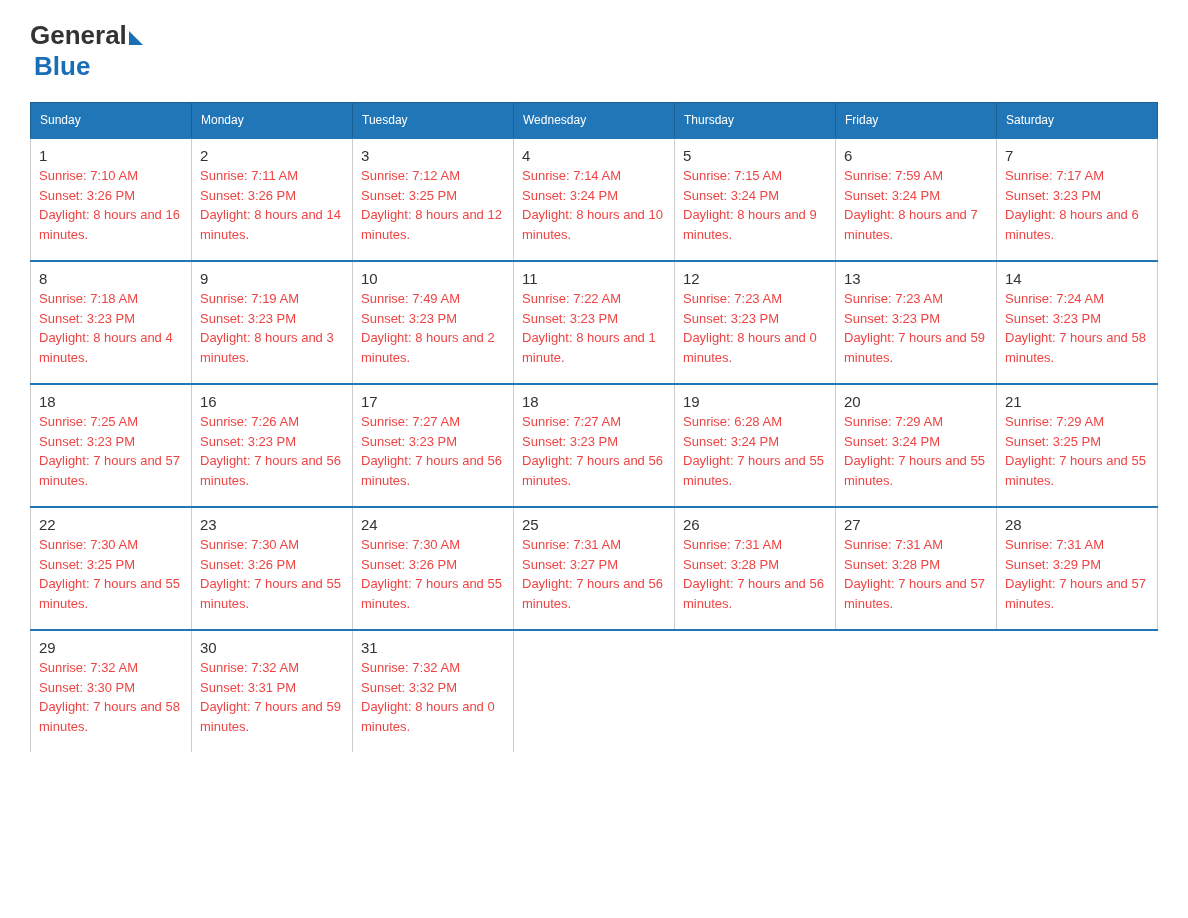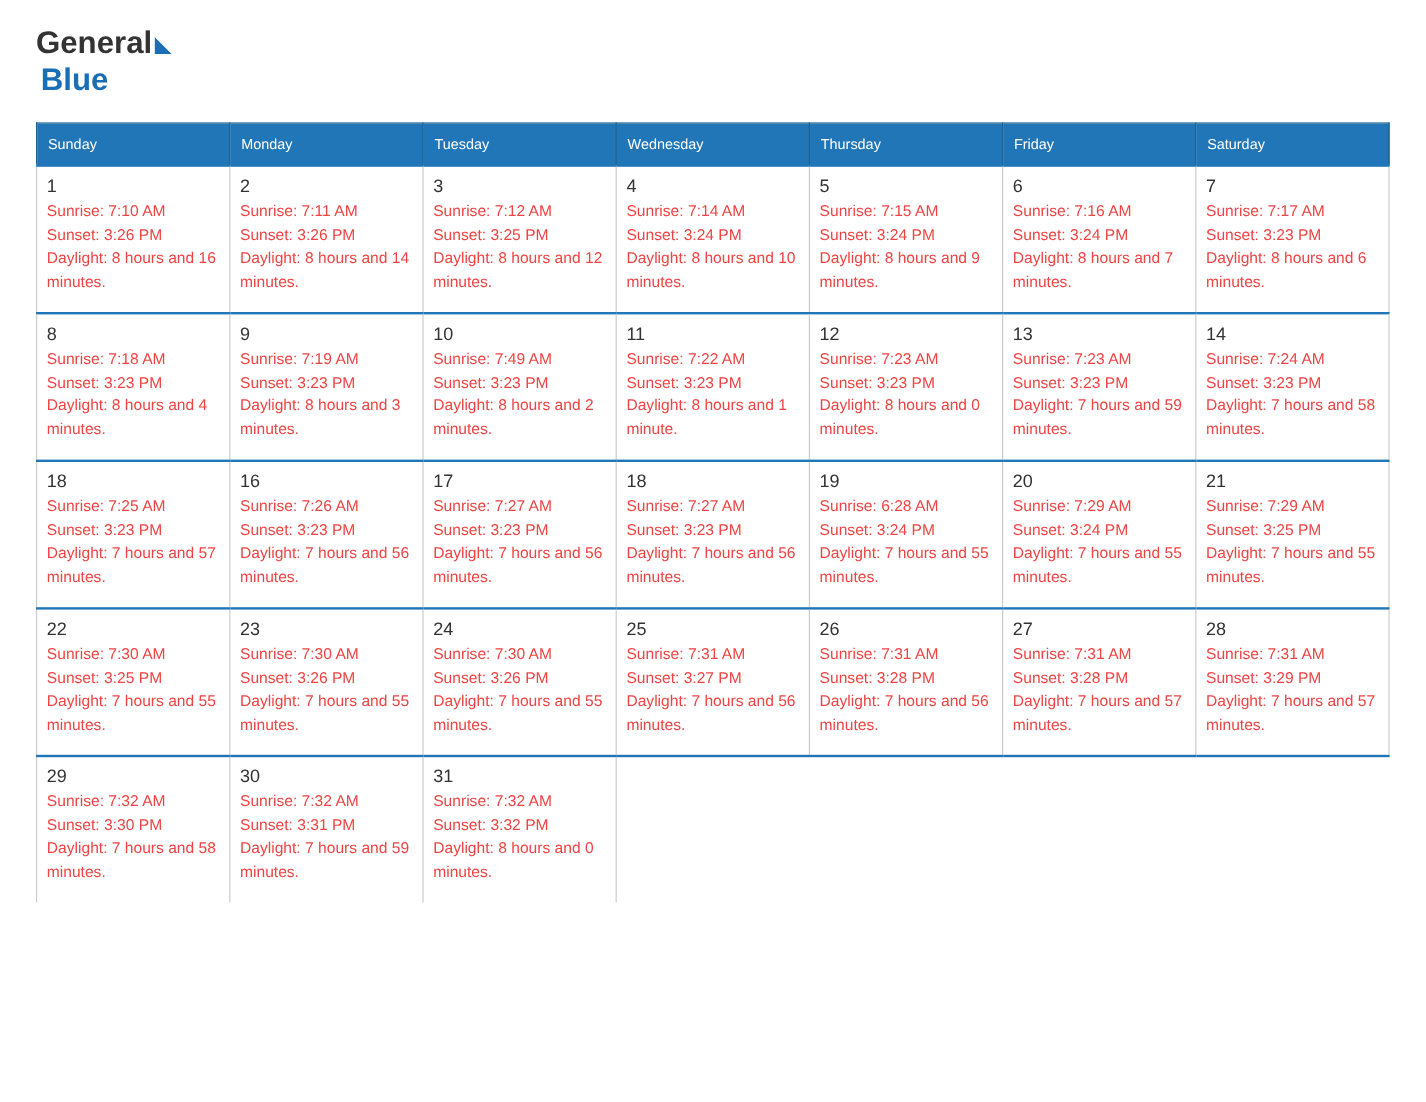--- a/index.html
+++ b/index.html
@@ -168,21 +168,21 @@
         <span class="day-num">5</span>
         <div class="day-info">
           <span>Sunrise: 7:15 AM</span><br>
           <span>Sunset: 3:24 PM</span><br>
           <span>Daylight: 8 hours and 9 minutes.</span>
         </div>
       </td>
         <td>
         <span class="day-num">6</span>
         <div class="day-info">
-          <span>Sunrise: 7:16 AM</span><br>
+          <span>Sunrise: 7:59 AM</span><br>
           <span>Sunset: 3:24 PM</span><br>
           <span>Daylight: 8 hours and 7 minutes.</span>
         </div>
       </td>
         <td>
         <span class="day-num">7</span>
         <div class="day-info">
           <span>Sunrise: 7:17 AM</span><br>
           <span>Sunset: 3:23 PM</span><br>
           <span>Daylight: 8 hours and 6 minutes.</span>

